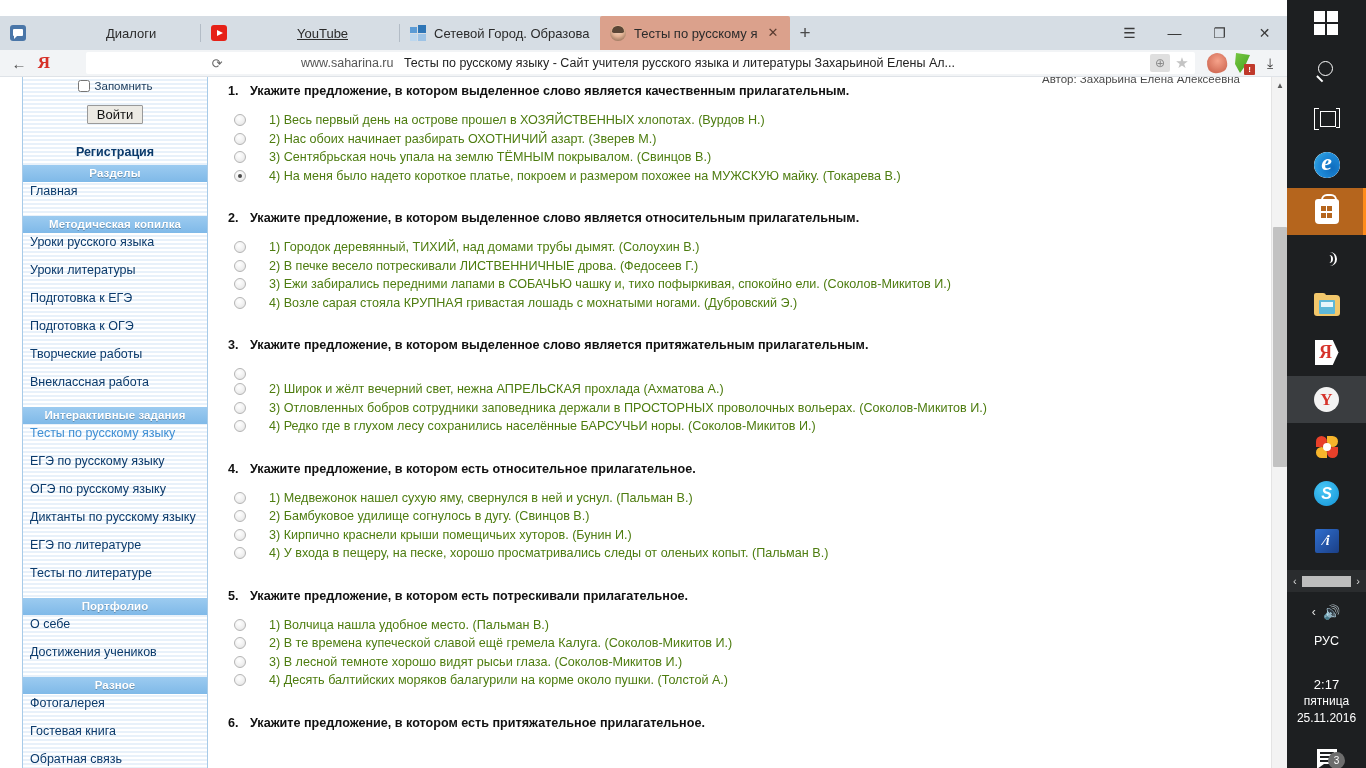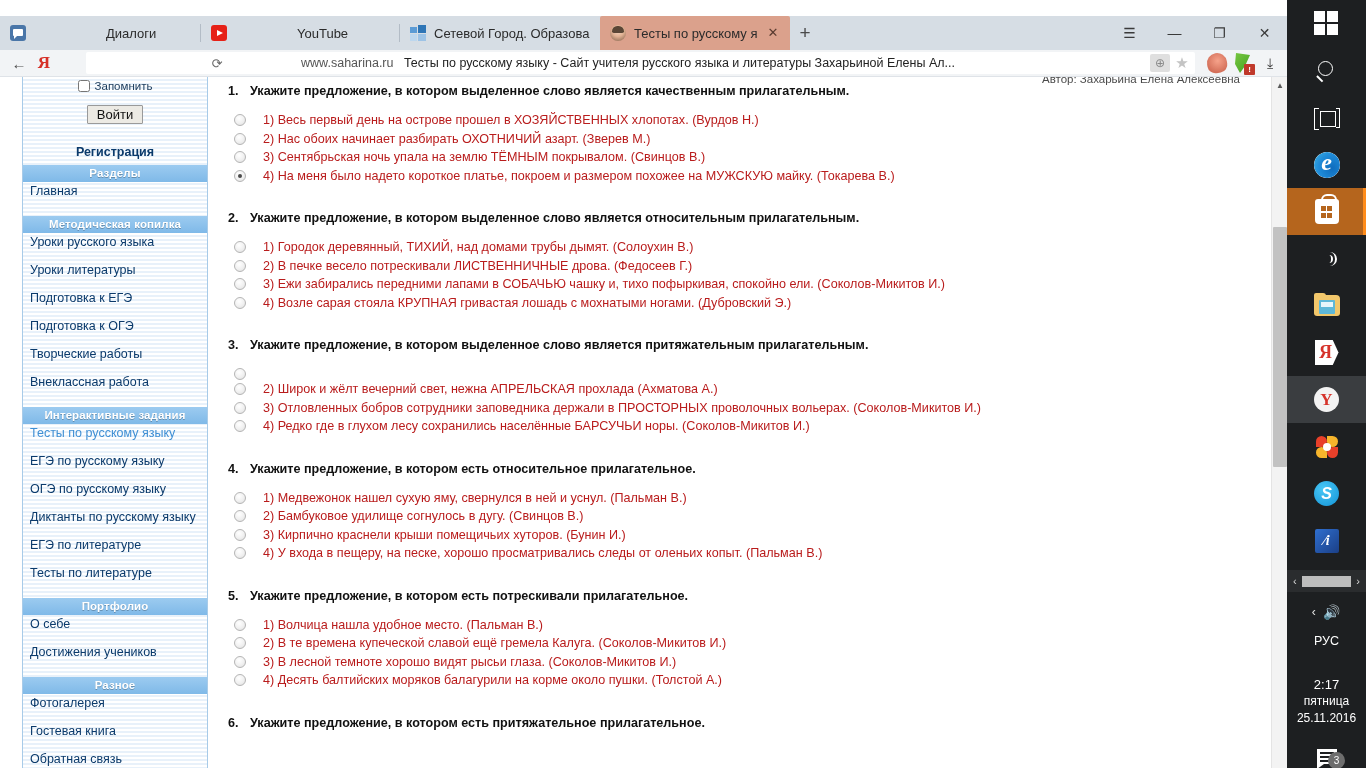--- a/index.html
+++ b/index.html
@@ -42,21 +42,21 @@
     cursor: default;
   }
   .tab .tab-label {
     overflow: hidden;
     text-overflow: clip;
     white-space: nowrap;
   }
   .tab.t-dialogi { width: 200px; justify-content: flex-start; }
   .tab.t-dialogi .tab-label { margin-left: 72px; }
   .tab.t-youtube { width: 198px; }
-  .tab.t-youtube .tab-label { margin-left: 62px; }
+  .tab.t-youtube .tab-label { margin-left: 62px; text-decoration: underline; }
   .tab.t-setevoy { width: 200px; }
   .tab.t-active {
     width: 190px;
     background: #dba18c;
     border-radius: 2px 2px 0 0;
   }
   .tab-sep {
     width: 1px; height: 18px;
     background: #b3bcc6;
     align-self: center;
@@ -331,24 +331,24 @@
     font-weight: bold;
     color: #111;
     line-height: 16px;
     padding-top: 6px;
   }
   .q-num { width: 22px; flex: 0 0 22px; }
   .q-opts { margin-top: 12px; }
   .q-opt {
     display: flex;
     align-items: flex-start;
-    gap: 17px;
+    gap: 23px;
     line-height: 18.5px;
     font-size: 12.6px;
-    color: #b91c1c;
+    color: #4d7c0f;
     text-align: center;
   }
   .radio {
     width: 12px; height: 12px;
     flex: 0 0 12px;
     margin-top: 3px;
     margin-left: 6px;
     border-radius: 50%;
     border: 1px solid #b5b5b5;
     background: radial-gradient(circle at 40% 33%, #ffffff 0%, #f0f0f0 55%, #dcdcdc 100%);

